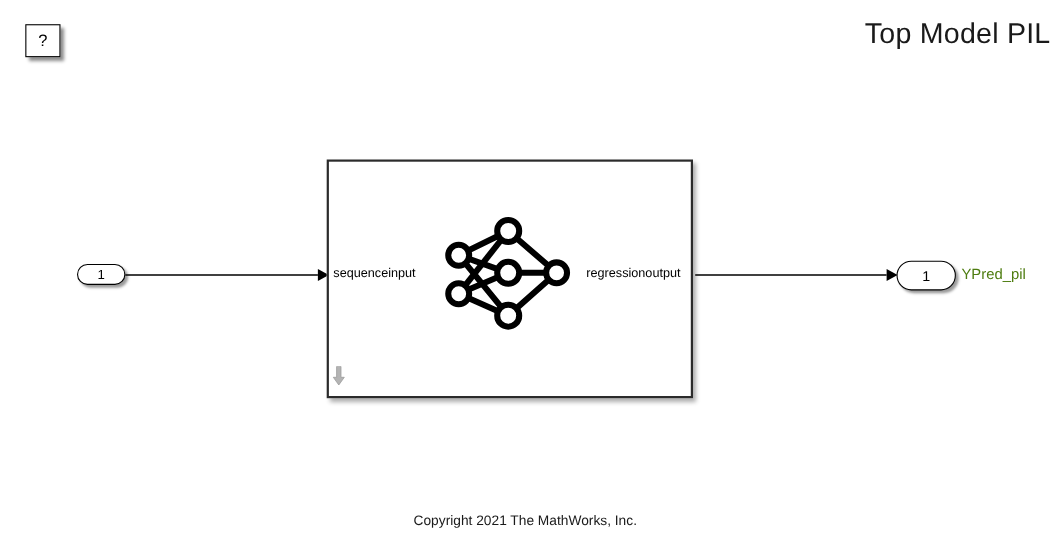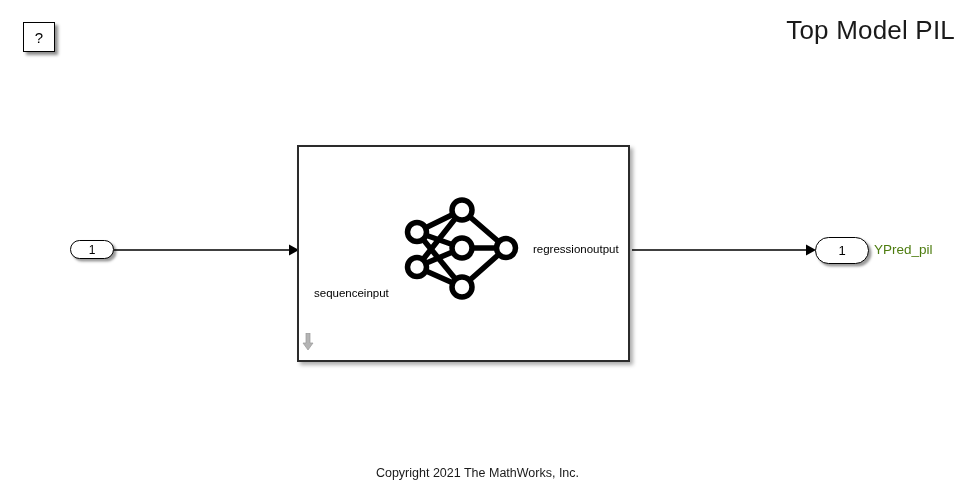--- a/index.html
+++ b/index.html
@@ -114,23 +114,22 @@
     cursor: pointer;
   }
 
   .block-port-label {
     position: absolute;
     font-size: 11.5px;
     color: #000000;
     white-space: nowrap;
   }
   .label-seqinput {
-    left: 314px;
+    left: 303px;
     top: 243px;
-    margin-top: 44px;
   }
   .label-regout {
     left: 533px;
     top: 243px;
   }
 
   
   .signal-label {
     position: absolute;
     left: 645px;

